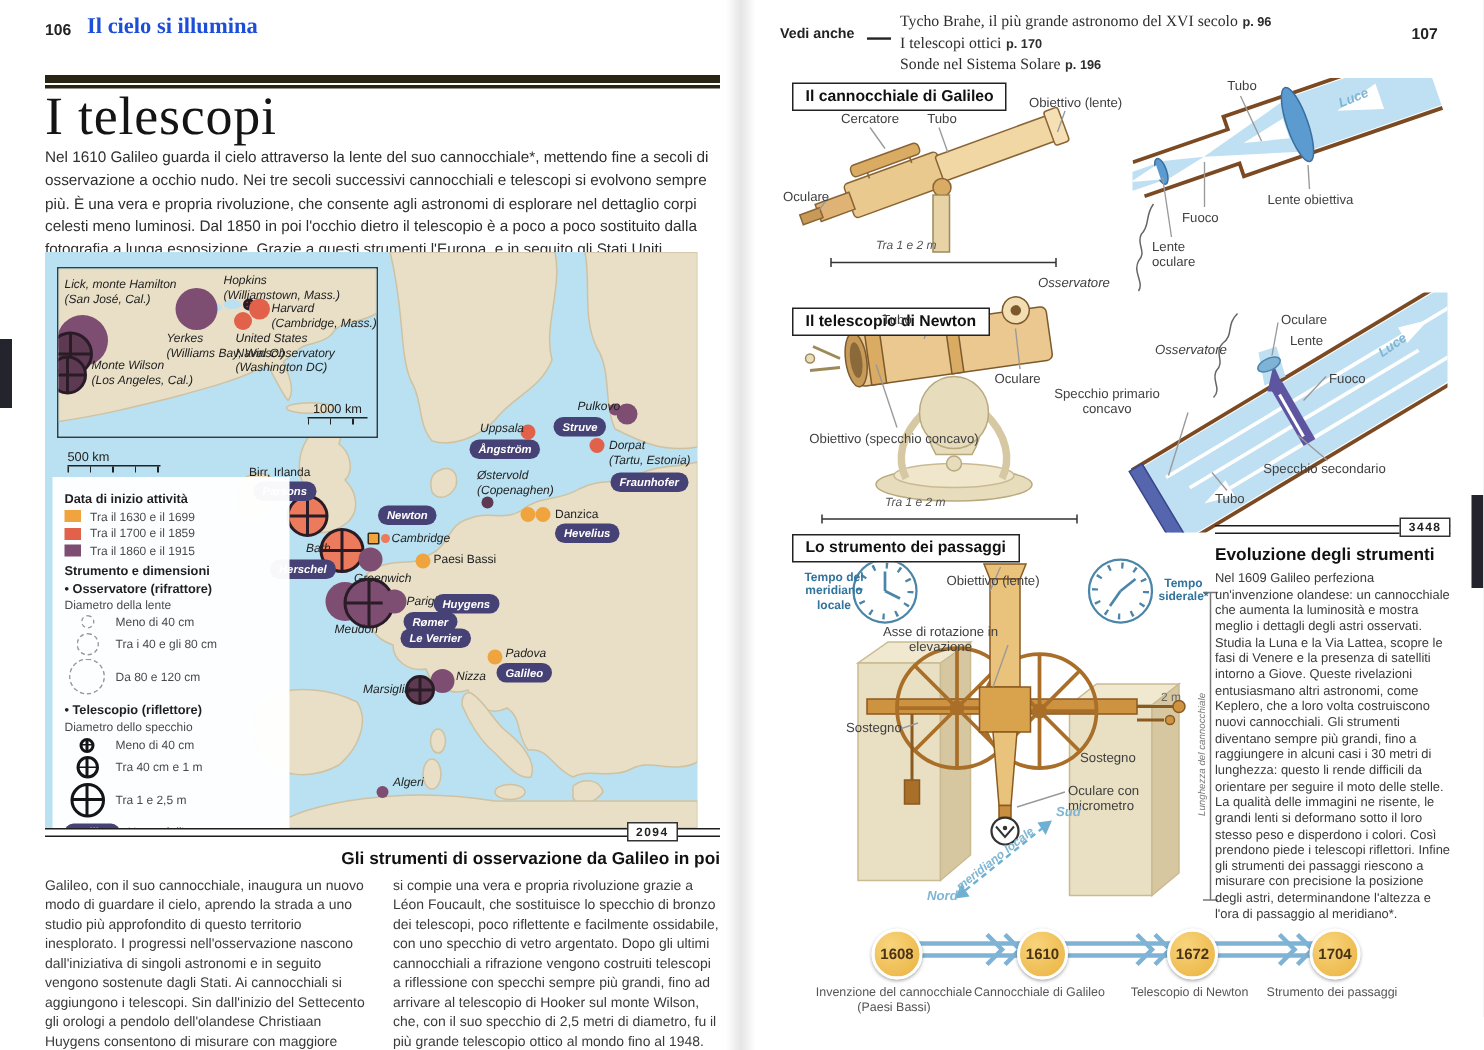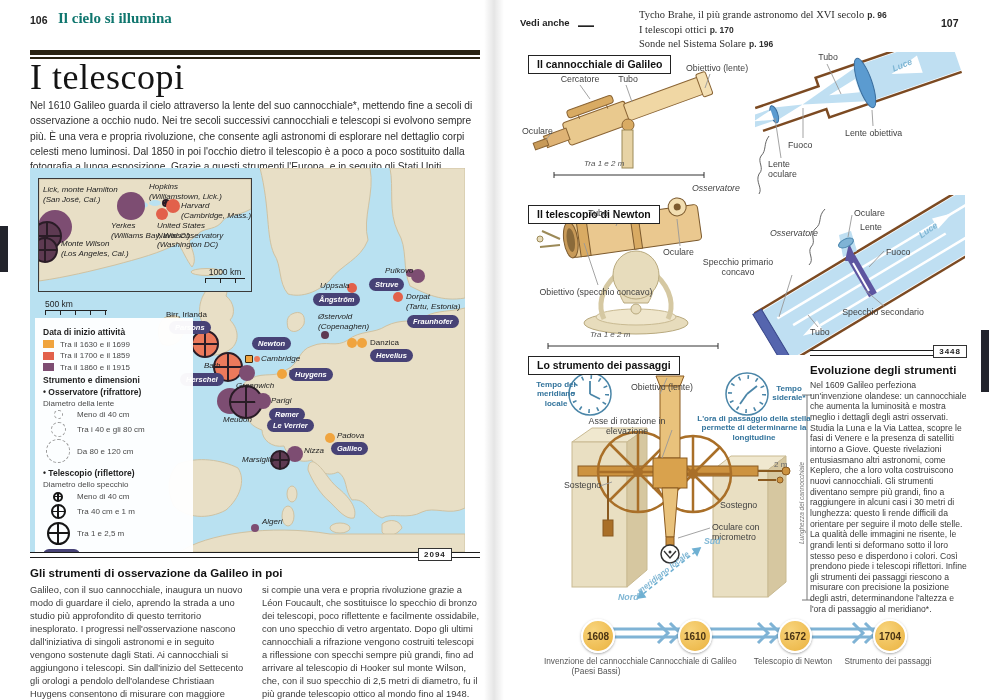--- a/index.html
+++ b/index.html
@@ -4,21 +4,21 @@
 <style>
   html,body{margin:0;padding:0;background:#e9e9e9;}
   .spread{position:relative;width:989px;height:700px;background:#ffffff;overflow:hidden;
           font-family:"Liberation Sans",sans-serif;color:#333;}
   .abs{position:absolute;}
   .gutter{position:absolute;left:484px;top:0;width:20px;height:700px;
           background:linear-gradient(to right,rgba(0,0,0,0),rgba(0,0,0,.10),rgba(0,0,0,0));}
   .edge-tab{position:absolute;background:#23242c;}
   
   .pg-num{position:absolute;font-weight:bold;font-size:10.5px;color:#222;}
-  .book-title{position:absolute;font-family:"Liberation Serif",serif;font-weight:bold;font-size:15px;color:#0f766e;}
+  .book-title{position:absolute;font-family:"Liberation Serif",serif;font-weight:bold;font-size:15px;color:#1d4ed8;}
   .title-bar{position:absolute;left:30px;top:50px;width:450px;height:9px;
              background:linear-gradient(#2a2414 0 5px,#fff 5px 6.5px,#2a2414 6.5px 9px);}
   h1.title{position:absolute;left:30px;top:56px;margin:0;font-family:"Liberation Serif",serif;
            font-weight:normal;font-size:36px;color:#141414;letter-spacing:.5px;}
   .intro{position:absolute;left:30px;top:98px;width:452px;font-size:10.2px;line-height:1.5;color:#2e2e2e;}
   
   .map{position:absolute;left:30px;top:168px;width:435px;height:384px;background:#b9e1f1;overflow:hidden;}
   .inset{position:absolute;left:8px;top:10px;width:212px;height:112px;background:#b9e1f1;
          border:1.2px solid #3a3a3a;overflow:hidden;}
   .slab{position:absolute;font-size:8px;line-height:1.2;color:#222;white-space:nowrap;z-index:5;}
@@ -42,27 +42,27 @@
   .lrow .sw{width:11px;height:8px;margin-right:6px;flex:none;}
   .lrow .demo{width:30px;display:flex;justify-content:center;margin-right:4px;flex:none;}
   .dc{border:1px dashed #9a9a9a;border-radius:50%;box-sizing:border-box;}
   .cc{position:relative;border:2px solid #151515;border-radius:50%;box-sizing:border-box;}
   .cc .bh{position:absolute;left:-1px;right:-1px;top:50%;height:1.5px;margin-top:-.75px;background:#151515;display:block;}
   .cc .bv{position:absolute;top:-1px;bottom:-1px;left:50%;width:1.5px;margin-left:-.75px;background:#151515;display:block;}
   .legend .note{margin-top:4px;display:flex;align-items:center;}
   .legend .badge{position:static;margin-right:5px;flex:none;}
   
   .article{position:absolute;left:30px;top:552px;width:450px;}
-  .article h2{margin:9px 0 5px;font-size:11.5px;color:#111;}
+  .article h2{margin:9px 0 5px;font-size:11.5px;color:#111;text-align:right;}
   .cols{display:flex;gap:14px;}
   .col{width:218px;font-size:9.3px;line-height:1.4;color:#3a3a3a;}
   
   .see-also{position:absolute;left:520px;top:17px;font-size:9.5px;font-weight:bold;color:#222;}
   .sa-items{position:absolute;left:600px;top:8px;width:330px;font-family:"Liberation Serif",serif;
-            font-size:10.5px;color:#2e2e2e;line-height:1.4;margin-left:39px;}
+            font-size:10.5px;color:#2e2e2e;line-height:1.4;}
   .sa-dash{position:absolute;left:578px;top:17px;color:#222;font-weight:bold;}
   .sa-page{font-family:"Liberation Sans",sans-serif;font-size:8.5px;font-weight:bold;margin-left:3px;}
   .boxtitle{position:absolute;border:1.5px solid #222;background:#fff;padding:2px 8px 3px;
             font-weight:bold;font-size:10.5px;color:#111;white-space:nowrap;z-index:5;}
   .lab{position:absolute;font-size:8.8px;color:#3f3f3f;line-height:1.18;z-index:5;}
   .lab.c{text-align:center;}
   .lab.small{font-size:8px;}
   .lab.blue{color:#33749c;font-weight:bold;text-align:center;}
   .lab.lblue{color:#7fb6d4;font-style:italic;font-weight:bold;}
   .lab.measure{font-style:italic;color:#555;text-align:left;}
@@ -150,21 +150,21 @@
         <div class="slab it" style="left: 72px; top: 42px;">
           <div>Yerkes</div>
           <div>(Williams Bay, Winsc.)</div>
         </div>
         <div class="mk" style="left: 123px; top: 20px; width: 8px; height: 8px; background: rgb(236, 122, 92); border: 2px solid rgb(42, 28, 38);">
           <i class="bh"></i>
           <i class="bv"></i>
         </div>
         <div class="slab it" style="left: 110px; top: 3px;">
           <div>Hopkins</div>
-          <div>(Williamstown, Lick.)</div>
+          <div>(Williamstown, Mass.)</div>
         </div>
         <div class="mk" style="left: 127px; top: 20px; width: 14px; height: 14px; background: rgb(226, 97, 75);"></div>
         <div class="slab it" style="left: 142px; top: 22px;">
           <div>Harvard</div>
           <div>(Cambridge, Mass.)</div>
         </div>
         <div class="mk" style="left: 117px; top: 29px; width: 12px; height: 12px; background: rgb(226, 97, 75);"></div>
         <div class="slab it" style="left: 118px; top: 42px;">
           <div>United States</div>
           <div>Naval Observatory</div>
@@ -304,21 +304,21 @@
       </div>
       <div class="badge" style="left: 150px; top: 205px;">Herschel</div>
       <div class="mk" style="left: 209px; top: 197px; width: 16px; height: 16px; background: rgb(125, 77, 114);"></div>
       <div class="slab it" style="left: 206px; top: 213px;">
         <div>Greenwich</div>
       </div>
       <div class="mk" style="left: 247px; top: 201px; width: 10px; height: 10px; background: rgb(240, 164, 62);"></div>
       <div class="slab" style="left: 259px; top: 200px;">
         <div>Paesi Bassi</div>
       </div>
-      <div class="badge" style="left: 259px; top: 200px;">Huygens</div>
+      <div class="badge" style="left: 259px; top: 228px;">Huygens</div>
       <div class="mk" style="left: 187px; top: 220px; width: 26px; height: 26px; background: rgb(125, 77, 114);"></div>
       <div class="mk" style="left: 199px; top: 217px; width: 34px; height: 34px; background: rgb(125, 77, 114); border: 2px solid rgb(42, 28, 38);">
         <i class="bh"></i>
         <i class="bv"></i>
       </div>
       <div class="mk" style="left: 225px; top: 225px; width: 16px; height: 16px; background: rgb(125, 77, 114);"></div>
       <div class="slab it" style="left: 241px; top: 228px;">
         <div>Parigi</div>
       </div>
       <div class="badge" style="left: 239px; top: 240px;">Rømer</div>
@@ -575,21 +575,20 @@
         <line x1="140" y1="42" x2="147" y2="26"></line>
         <line x1="152" y1="78" x2="142" y2="106"></line>
         <line x1="190" y1="176" x2="158" y2="186"></line>
         <line x1="80" y1="134" x2="92" y2="130"></line>
       </g>
     </svg>
     <div class="lab blue small" style="left:8px;top:28px;width:56px;">Tempo del meridiano locale</div>
     <div class="lab c" style="left:102px;top:30px;width:80px;">Obiettivo (lente)</div>
     <div class="lab blue small" style="left:244px;top:32px;width:50px;">Tempo siderale*</div>
     <div class="lab c" style="left:58px;top:64px;width:98px;">Asse di rotazione in elevazione</div>
-    <div class="lab blue small" style="left:170px;top:62px;width:128px;">L'ora di passaggio della stella permette di determinarne la longitudine</div>
     <div class="lab" style="left:44px;top:128px;">Sostegno</div>
     <div class="lab" style="left:200px;top:148px;">Sostegno</div>
     <div class="lab" style="left:192px;top:170px;width:74px;">Oculare con micrometro</div>
     <div class="lab lblue" style="left:184px;top:184px;">Sud</div>
     <div class="lab lblue small" style="left:112px;top:216px;transform:rotate(-38deg);white-space:nowrap;">meridiano locale</div>
     <div class="lab lblue" style="left:98px;top:240px;">Nord</div>
     <div class="lab small" style="left:254px;top:108px;color:#666;">2 m</div>
     <div class="vlabel" style="left:278px;top:192px;">Lunghezza del cannocchiale</div>
   </div>
 

